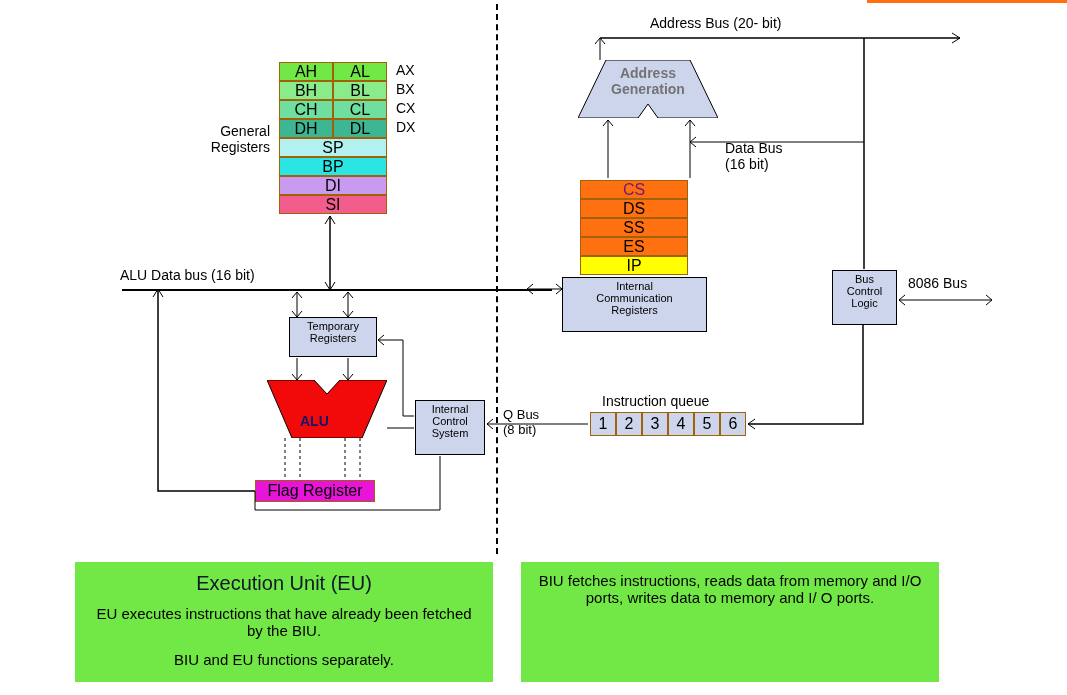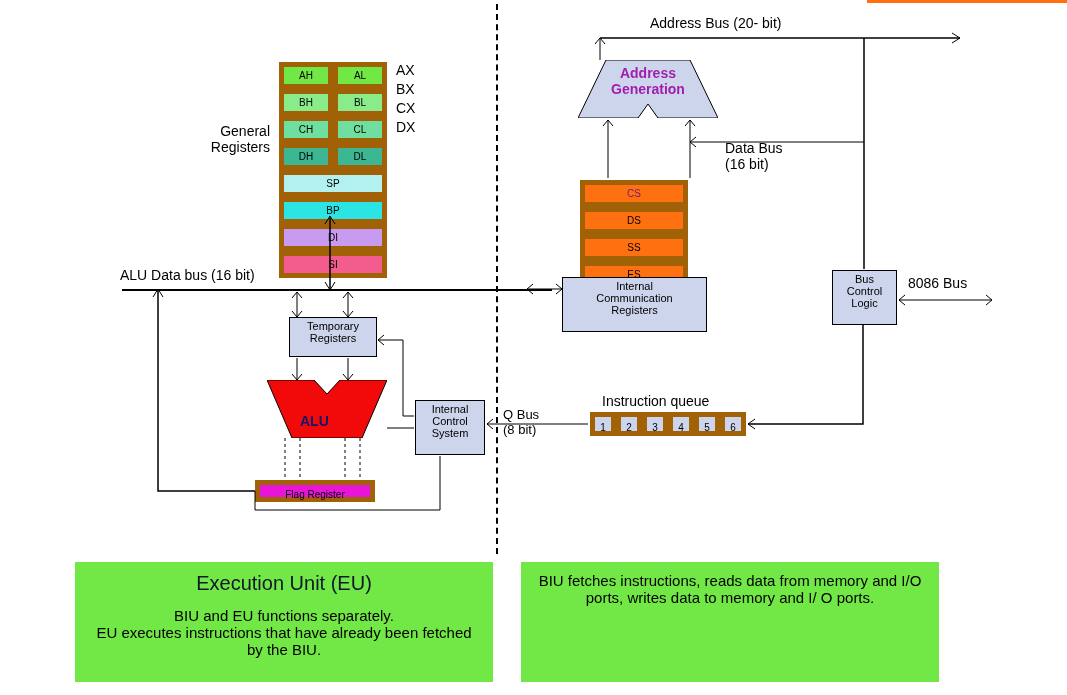--- a/index.html
+++ b/index.html
@@ -1,18 +1,18 @@
 <!DOCTYPE html>
 <html><head>
 <meta charset="utf-8">
 <style>
   * { box-sizing: border-box; margin: 0; padding: 0; }
   body { font-family: Arial, sans-serif; font-size: 14px; width: 1067px; height: 695px; position: relative; background: #fff; }
   .abs { position: absolute; }
-  .reg-cell { border: 5px solid #a16207; text-align: center; font-size: 10px; line-height: 17px; }
+  .reg-cell { border: 1px solid #a16207; text-align: center; font-size: 16px; line-height: 17px; }
   .divider { border-left: 2px dashed #000; }
   .box { border: 1px solid #000; background: #cdd5ec; text-align: center; font-size: 11px; }
   .green-panel { background: #71e845; padding: 10px 15px; text-align: center; }
   .green-panel .title { color: #0f172a; font-size: 20px; margin-bottom: 10px; }
   .green-panel .body { font-size: 15px; }
   .arrowline { position: absolute; background: #000; }
 </style>
 </head>
 <body>
 
@@ -104,21 +104,21 @@
 
 <div class="abs" style="left:650px; top:15px;">Address Bus (20- bit)</div>
 <svg class="abs" style="left:550px; top:30px;" width="420" height="20">
   <line x1="50" y1="8" x2="410" y2="8" stroke="#000" stroke-width="1.5"></line>
   <polyline points="402,3 410,8 402,13" fill="none" stroke="#000"></polyline>
 </svg>
 
 <svg class="abs" style="left:578px; top:60px;" width="140" height="58">
   <polygon points="28,0 112,0 140,58 80,58 70,44 60,58 0,58" fill="#cdd5ec" stroke="#000"></polygon>
 </svg>
-<div class="abs" style="left:611px; top:65px; font-weight:bold; color:#a21caf; text-align:center; white-space:pre-line;">Address
+<div class="abs" style="left:611px; top:65px; font-weight:bold; color:#737373; text-align:center; white-space:pre-line;">Address
 Generation</div>
 
 <svg class="abs" style="left:595px; top:36px;" width="20" height="26">
   <line x1="5" y1="24" x2="5" y2="2" stroke="#000"></line>
   <polyline points="0,8 5,2 10,8" fill="none" stroke="#000"></polyline>
 </svg>
 
 <div class="abs" style="left:725px; top:140px; white-space:pre-line;">Data Bus
 (16 bit)</div>
 
@@ -183,20 +183,20 @@
   <polyline points="8,3 2,8 8,13" fill="none" stroke="#000"></polyline>
 </svg>
 
 <svg class="abs" style="left:745px; top:325px;" width="130" height="105">
   <polyline points="118,0 118,99 3,99" fill="none" stroke="#000" stroke-width="1.5"></polyline>
   <polyline points="10,94 3,99 10,104" fill="none" stroke="#000"></polyline>
 </svg>
 
 <div class="abs green-panel" style="left:75px; top:562px; width:418px; height:120px;">
   <div class="title">Execution Unit (EU)</div>
+  <div class="body">EU executes instructions that have already been fetched by the BIU.</div>
   <div class="body" style="margin-top:12px;">BIU and EU functions separately.</div>
-  <div class="body">EU executes instructions that have already been fetched by the BIU.</div>
 </div>
 <div class="abs green-panel" style="left:521px; top:562px; width:418px; height:120px;">
   <div class="body">BIU fetches instructions, reads data from memory and I/O ports, writes data to memory and I/ O ports.</div>
 </div>
 
 <div class="abs" style="right:0; top:0; width:200px; height:3px; background:#ff7010;"></div>
 
 </body></html>

